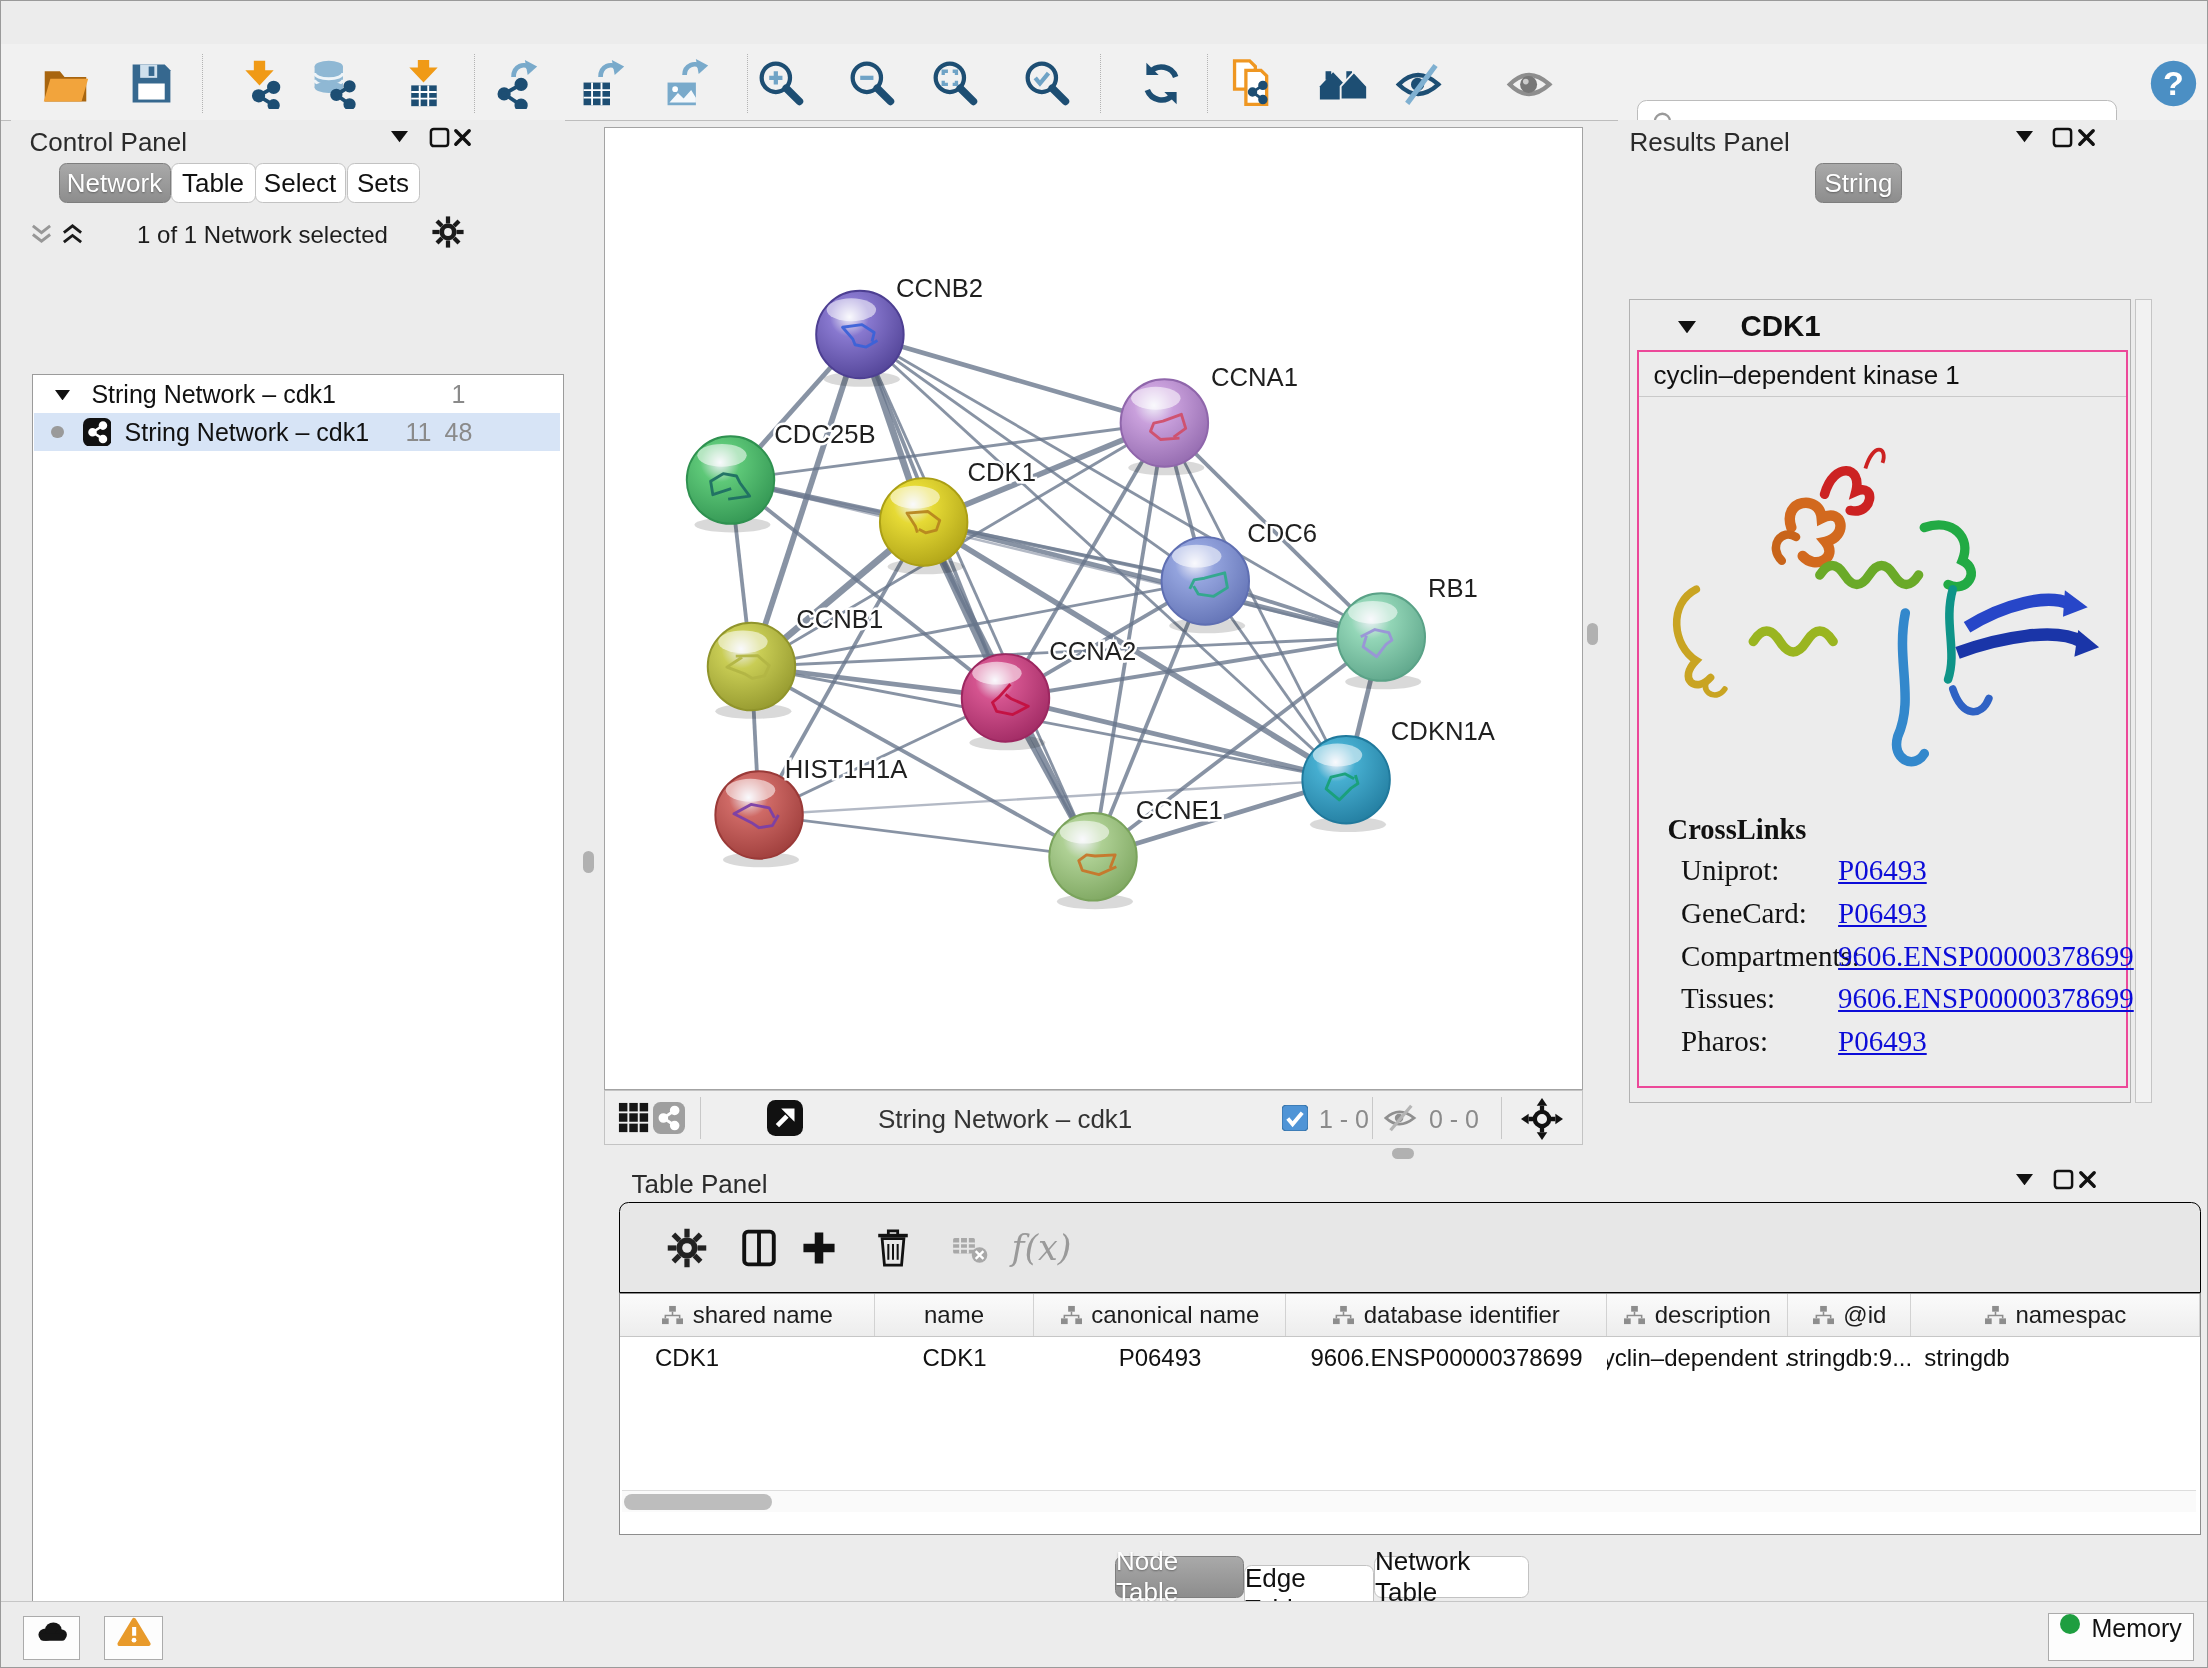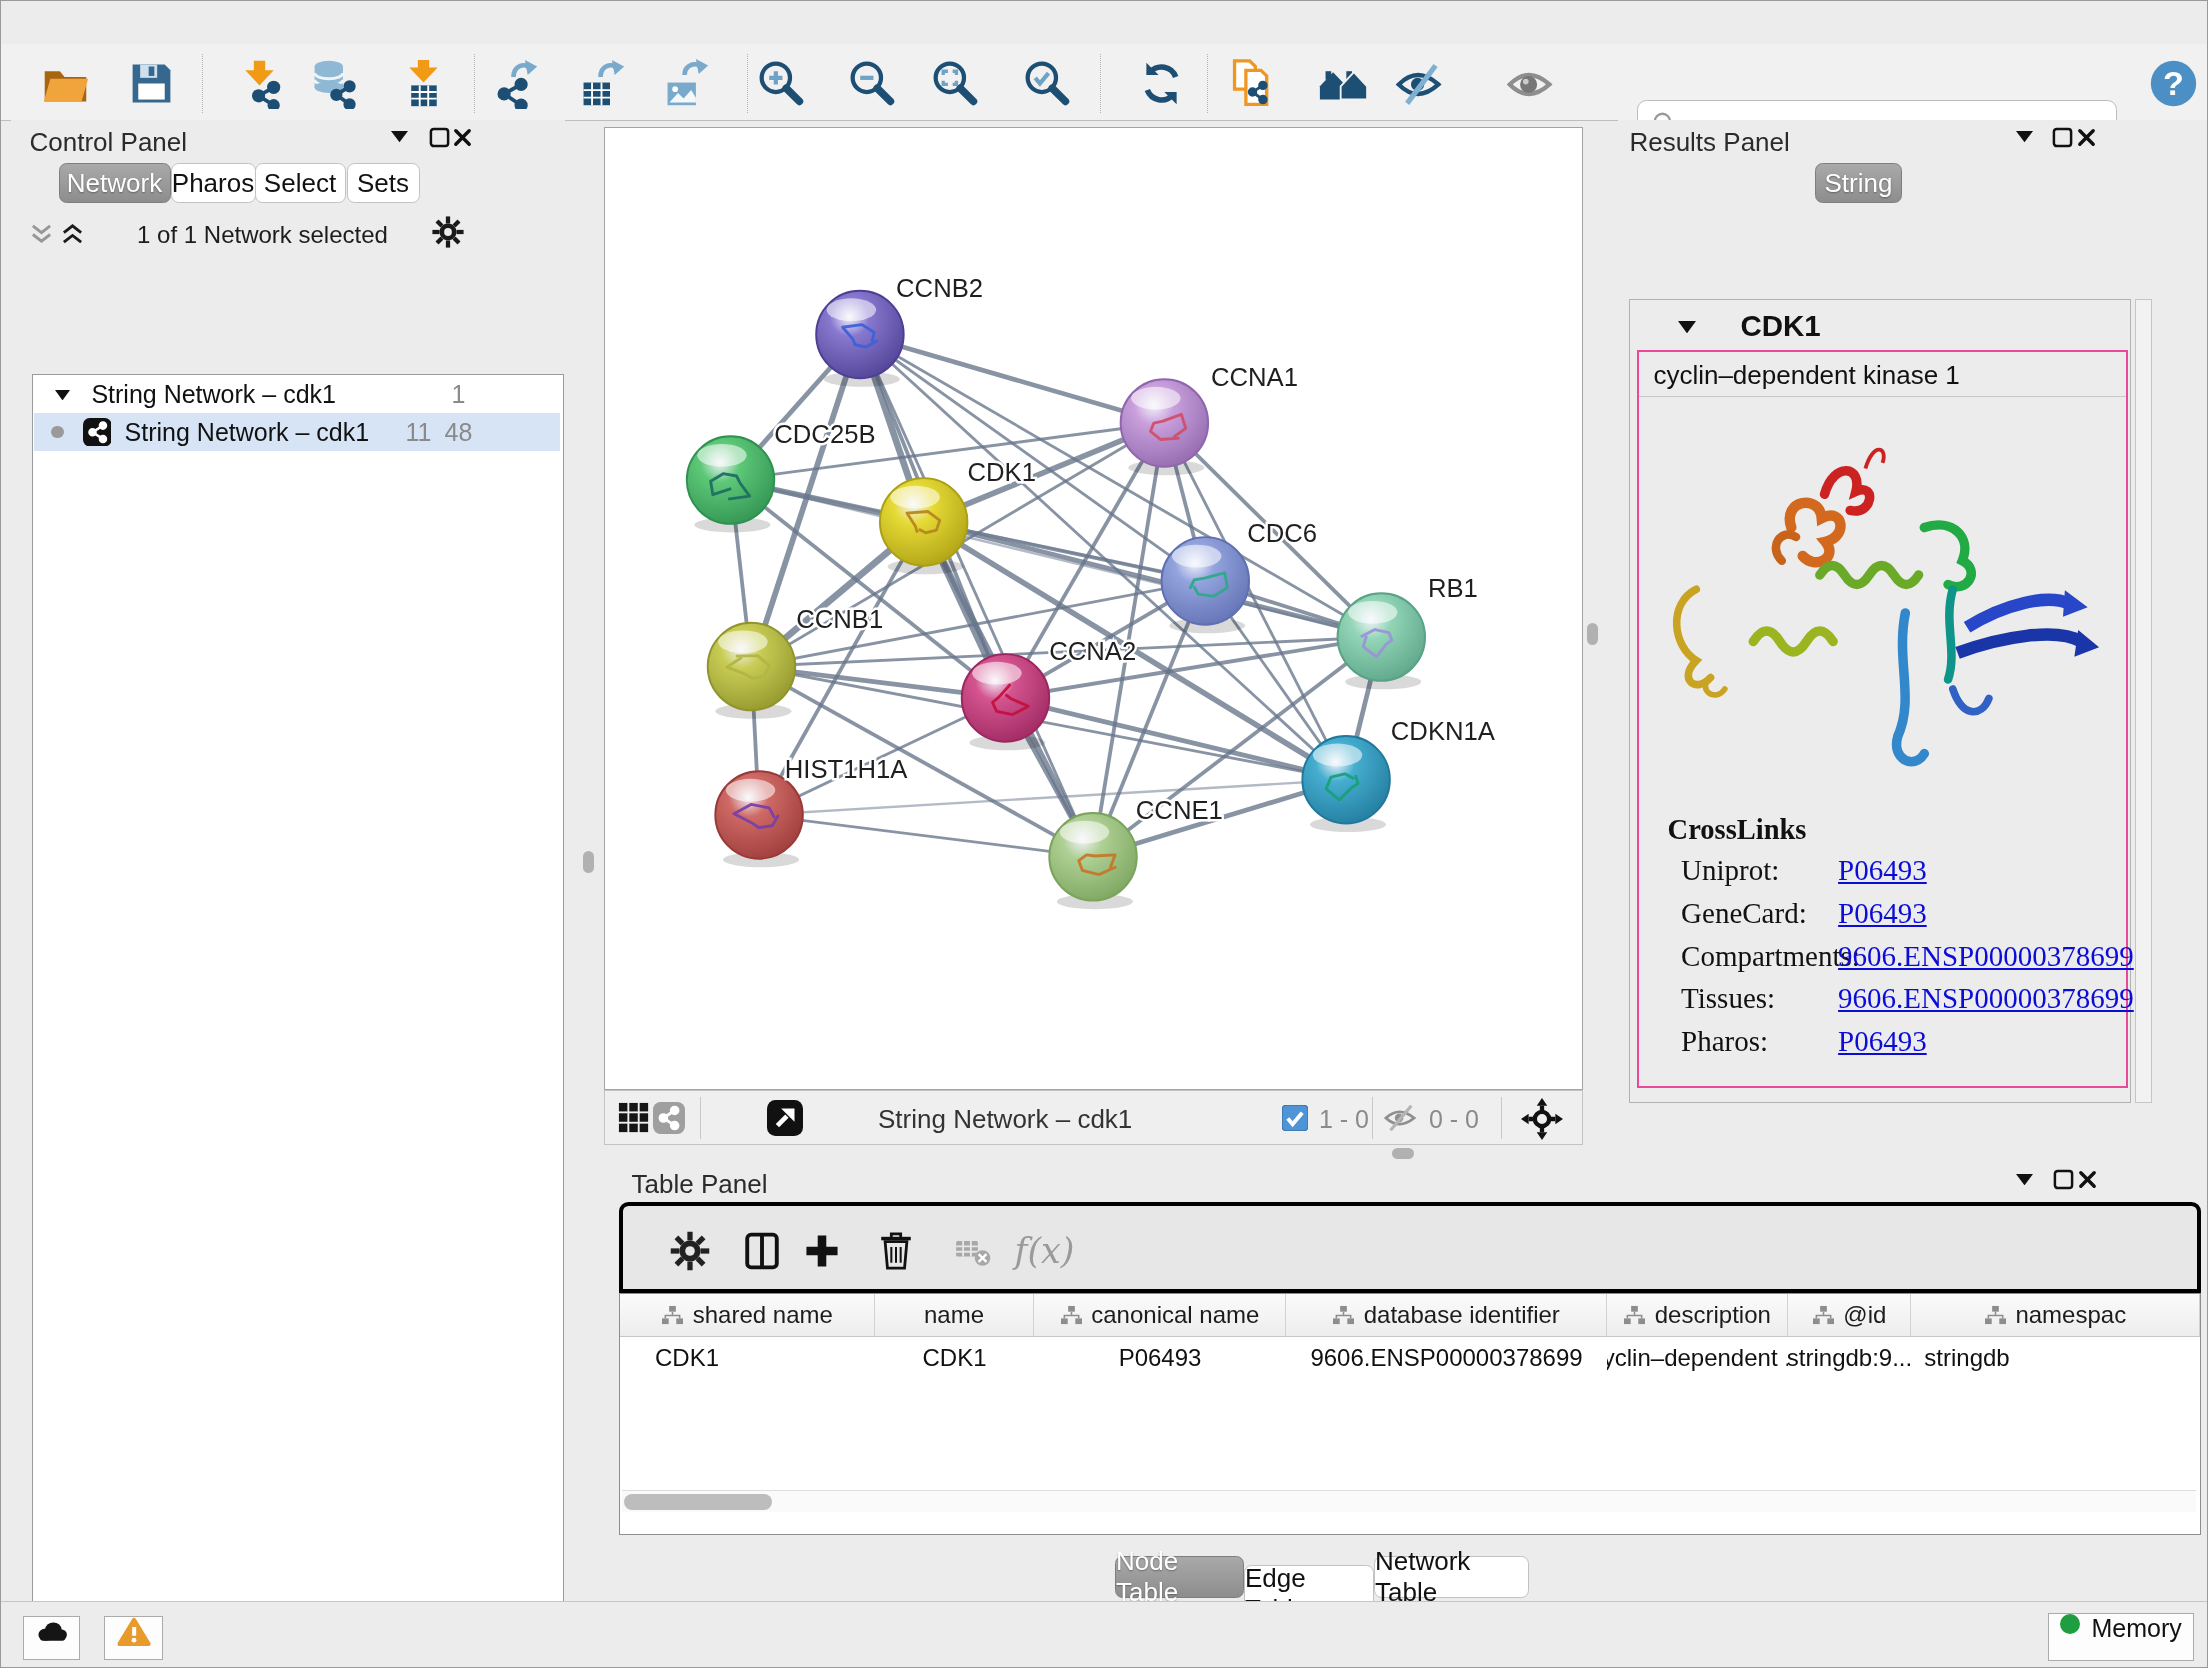--- a/index.html
+++ b/index.html
@@ -31,21 +31,21 @@
   .ntsep{top:5.7px;width:0;height:42px;border-left:1px solid #c8c8c8;position:absolute;}
   
   #rpanel{left:1617px;top:119px;width:592px;height:1037px;background:#ececec;}
   .rbox{border:1.9px solid #b2b2b2;background:#ececec;box-sizing:border-box;}
   .btn{background:linear-gradient(#ffffff,#f2f2f2);border:1px solid #b3b3b3;border-radius:8.6px;font-size:26px;color:#111;display:flex;align-items:center;justify-content:center;cursor:pointer;}
   .serif{font-family:"Liberation Serif",serif;}
   .xl-row{position:absolute;left:23px;height:42px;font-size:29px;color:#111;margin-left:19px;}
   .xl-row a{color:#0c0cd8;text-decoration:underline;cursor:pointer;}
   
   #tpanel{left:603px;top:1156px;width:1605px;height:426px;background:#ececec;}
-  #ttoolbar{left:15px;top:45px;width:1582px;height:91px;background:#e7e7e7;border:4px solid #000000;border-radius:9.5px 9.5px 0 0;box-sizing:border-box;}
+  #ttoolbar{left:15px;top:45px;width:1582px;height:91px;background:#e7e7e7;border:1px solid #000000;border-radius:9.5px 9.5px 0 0;box-sizing:border-box;}
   .ticon{top:15px;width:59px;height:59px;display:flex;align-items:center;justify-content:center;cursor:pointer;position:absolute;}
   #tableframe{left:15px;top:136px;width:1582px;height:242px;background:#fff;border:1.9px solid #8d8d8d;box-sizing:border-box;}
   #thead{display:flex;height:42px;background:linear-gradient(#fbfbfb,#ededed);border-bottom:1px solid #c6c6c6;}
   .th{display:flex;align-items:center;justify-content:center;gap:8.6px;font-size:24px;color:#1c1c1c;border-right:1px solid #d2d2d2;box-sizing:border-box;overflow:hidden;white-space:nowrap;cursor:pointer;}
   #trow{display:flex;height:42px;}
   .td{font-size:24px;color:#111;display:flex;align-items:center;box-sizing:border-box;overflow:hidden;white-space:nowrap;}
   #hscroll{left:1.9px;top:196px;width:1574px;height:21px;background:#fafafa;border-top:1px solid #ddd;position:absolute;}
   #hthumb{left:1.9px;top:2.9px;width:148px;height:16px;background:#bdbdbd;border-radius:8.6px;position:absolute;cursor:pointer;}
   
   #statusbar{left:0;top:1600px;width:2208px;height:68px;background:#ececec;border-top:1px solid #c6c6c6;}
@@ -237,21 +237,21 @@
           <rect x="2" y="2" width="18" height="18" rx="3" stroke="#111" stroke-width="2.6" fill="none"></rect>
         </svg>
       </div>
     <div class="abs pctl" style="left:441px;top:6.7px">
         <svg width="21" height="21" viewBox="0 0 22 22">
           <path d="M4 4l14 14M18 4 4 18" stroke="#111" stroke-width="3.6" stroke-linecap="round"></path>
         </svg>
       </div>
 
     <div class="abs tab sel" style="left:48px;top:43px;width:112px">Network</div>
-    <div class="abs tab" style="left:160px;top:43px;width:85px">Pharos</div>
+    <div class="abs tab" style="left:160px;top:43px;width:85px">Table</div>
     <div class="abs tab" style="left:244px;top:43px;width:91px">Select</div>
     <div class="abs tab" style="left:336px;top:43px;width:73px">Sets</div>
 
     <div class="abs pctl" style="left:17px;top:103px">
         <svg width="27" height="23" viewBox="0 0 28 24">
           <path d="M5 3l9 7 9-7M5 12l9 7 9-7" stroke="#979797" stroke-width="3" fill="none"></path>
         </svg>
       </div>
     <div class="abs pctl" style="left:48px;top:103px">
         <svg width="27" height="23" viewBox="0 0 28 24">

